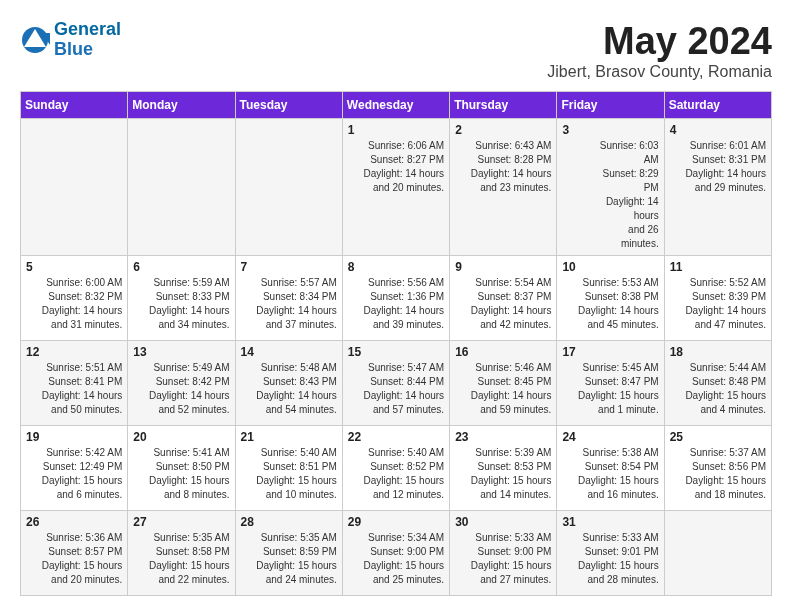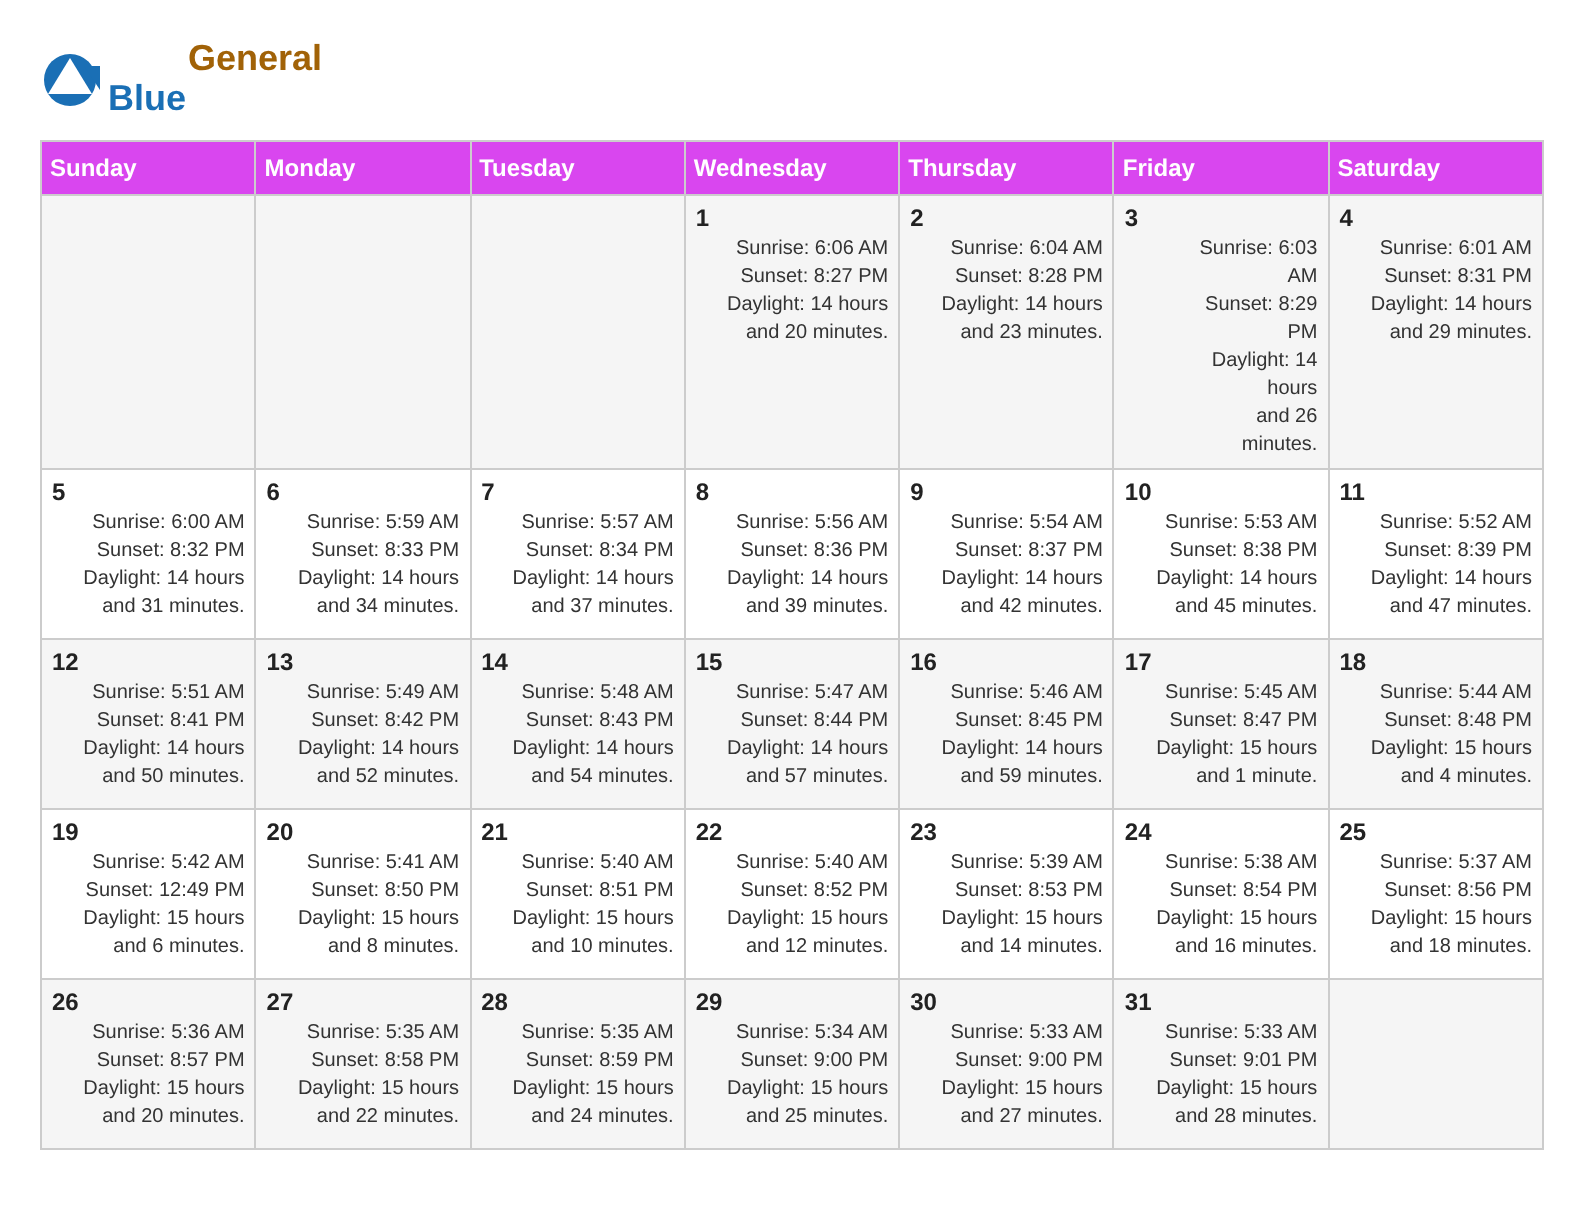--- a/index.html
+++ b/index.html
@@ -21,22 +21,21 @@
       align-items: center;
     }
     .logo-text {
       display: flex;
       flex-direction: column;
       line-height: 1.1;
     }
     .logo-general {
       font-size: 18px;
       font-weight: bold;
-      color: #a16207;
-      margin-left: 40px;
+      color: #0369a1;
     }
     .logo-blue {
       font-size: 18px;
       font-weight: bold;
       color: #1a6fb5;
     }
     .logo-icon {
       width: 30px;
       height: 30px;
       margin-right: 4px;
@@ -51,21 +50,21 @@
     }
     .subtitle {
       font-size: 16px;
       color: #444;
     }
     table {
       width: 100%;
       border-collapse: collapse;
     }
     thead tr th {
-      background-color: #d946ef;
+      background-color: #6d28d9;
       color: #fff;
       font-size: 12px;
       font-weight: bold;
       padding: 6px 4px;
       text-align: left;
       border: 1px solid #ccc;
     }
     tbody tr td {
       vertical-align: top;
       border: 1px solid #ccc;
@@ -107,20 +106,24 @@
     <svg class="logo-icon" viewBox="0 0 30 30" xmlns="http://www.w3.org/2000/svg">
       <circle cx="15" cy="15" r="13" fill="#1a6fb5"></circle>
       <polygon points="15,4 26,22 4,22" fill="white"></polygon>
       <polygon points="22,8 30,8 30,20" fill="#1a6fb5"></polygon>
     </svg>
     <div class="logo-text">
       <span class="logo-general">General</span>
       <span class="logo-blue">Blue</span>
     </div>
   </div>
+  <div class="title-block">
+    <div class="month-title">May 2024</div>
+    <div class="subtitle">Jibert, Brasov County, Romania</div>
+  </div>
 </div>
 
 <table>
   <thead>
     <tr>
     <th>Sunday</th>
         <th>Monday</th>
         <th>Tuesday</th>
         <th>Wednesday</th>
         <th>Thursday</th>
@@ -135,21 +138,21 @@
         <td class="empty"></td>
         <td>
           <span class="day-number">1</span>
           <div class="day-info" style="white-space: pre-line;">Sunrise: 6:06 AM
 Sunset: 8:27 PM
 Daylight: 14 hours
 and 20 minutes.</div>
         </td>
         <td>
           <span class="day-number">2</span>
-          <div class="day-info" style="white-space: pre-line;">Sunrise: 6:04 AM
+          <div class="day-info" style="white-space: pre-line;">Sunrise: 6:43 AM
 Sunset: 8:28 PM
 Daylight: 14 hours
 and 23 minutes.</div>
         </td>
         <td>
           <span class="day-number">3</span>
           <div class="day-info" style="white-space: pre-line; margin-left: 28px;">Sunrise: 6:03 AM
 Sunset: 8:29 PM
 Daylight: 14 hours
 and 26 minutes.</div>
@@ -180,21 +183,21 @@
         <td>
           <span class="day-number">7</span>
           <div class="day-info" style="white-space: pre-line;">Sunrise: 5:57 AM
 Sunset: 8:34 PM
 Daylight: 14 hours
 and 37 minutes.</div>
         </td>
         <td>
           <span class="day-number">8</span>
           <div class="day-info" style="white-space: pre-line;">Sunrise: 5:56 AM
-Sunset: 8:36 PM
+Sunset: 1:36 PM
 Daylight: 14 hours
 and 39 minutes.</div>
         </td>
         <td>
           <span class="day-number">9</span>
           <div class="day-info" style="white-space: pre-line;">Sunrise: 5:54 AM
 Sunset: 8:37 PM
 Daylight: 14 hours
 and 42 minutes.</div>
         </td>

